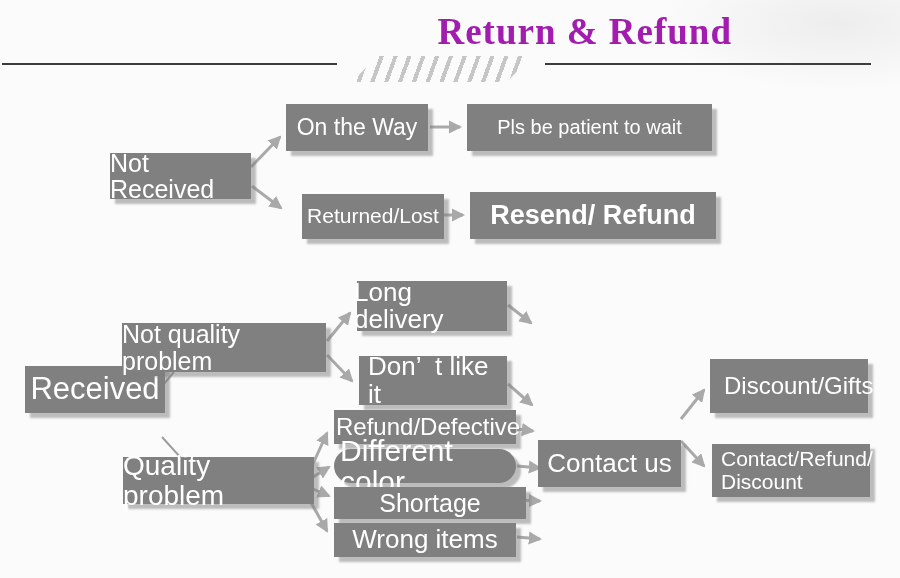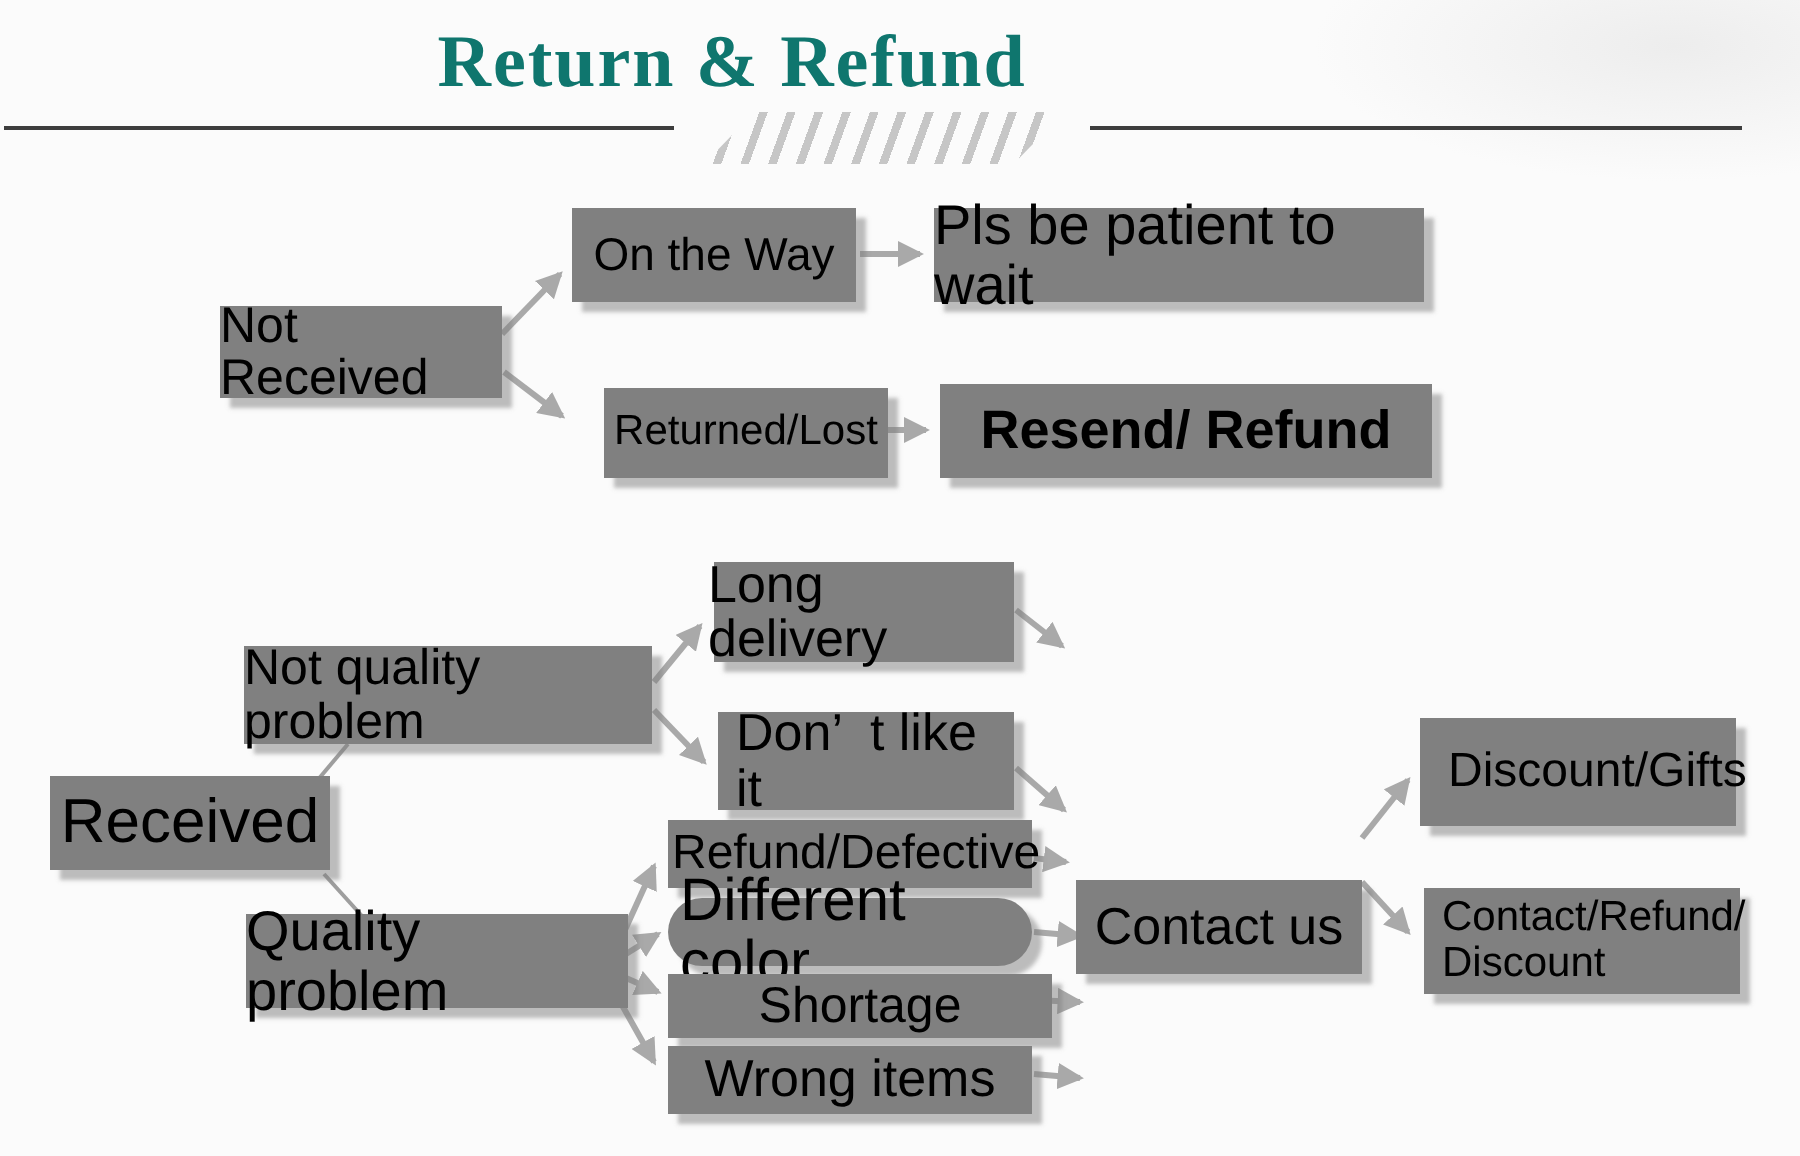--- a/index.html
+++ b/index.html
@@ -5,50 +5,50 @@
   html,body{margin:0;padding:0;}
   body{
     width:900px;height:578px;position:relative;overflow:hidden;
     background:
       radial-gradient(240px 90px at 93% 4%, #ededed 0%, rgba(237,237,237,0) 75%),
       #fbfbfb;
     font-family:"Liberation Sans", sans-serif;
   }
   
   .title{
-    position:absolute;left:0;top:10px;width:732px;text-align:center;
+    position:absolute;left:0;top:10px;width:732px;text-align:right;
     font-family:"Liberation Serif", serif;font-weight:bold;
-    font-size:37px;color:#0f766e;letter-spacing:1px;
+    font-size:37px;color:#a21caf;letter-spacing:1px;
   }
   .rule{position:absolute;top:63px;height:2px;background:#3d3d3d;}
   .rule-left{left:2px;width:335px;}
   .rule-right{left:545px;width:326px;}
   .hatch{
     position:absolute;left:352px;top:56px;width:180px;height:26px;
     background:repeating-linear-gradient(110deg,#c6c6c6 0 4px,rgba(0,0,0,0) 4px 13px);
     clip-path:polygon(14% 0,100% 0,86% 100%,0 100%);
   }
   
   svg.edges{position:absolute;left:0;top:0;width:900px;height:578px;}
   svg.edges line{stroke:#a9a9a9;stroke-width:3;}
   svg.edges line.thin{stroke:#9e9e9e;stroke-width:2;}
   
   .node{
-    position:absolute;background:#808080;color:#000000;
+    position:absolute;background:#808080;color:#ffffff;
     display:flex;align-items:center;justify-content:center;
     box-shadow:5px 5px 2px rgba(125,125,125,0.5);
     line-height:1.05;box-sizing:border-box;
   }
   .node.left{justify-content:flex-start;text-align:left;}
   .n-not-received   {left:110px;top:153px;width:141px;height:46px;font-size:25px;}
   .n-on-the-way     {left:286px;top:104px;width:142px;height:47px;font-size:23px;}
-  .n-pls-wait       {left:467px;top:104px;width:245px;height:47px;font-size:28px;}
+  .n-pls-wait       {left:467px;top:104px;width:245px;height:47px;font-size:20px;}
   .n-returned-lost  {left:302px;top:194px;width:142px;height:45px;font-size:21px;}
   .n-resend-refund  {left:470px;top:192px;width:246px;height:47px;font-size:27px;font-weight:600;}
-  .n-received       {left:25px; top:388px;width:140px;height:47px;font-size:31px;}
+  .n-received       {left:25px; top:366px;width:140px;height:47px;font-size:31px;}
   .n-not-quality    {left:122px;top:323px;width:204px;height:49px;font-size:25px;}
   .n-quality        {left:123px;top:457px;width:191px;height:47px;font-size:28px;justify-content:center;}
   .n-long-delivery  {left:357px;top:281px;width:150px;height:50px;font-size:26px;padding-left:0;}
   .n-long-delivery span{margin-left:-3px;}
   .n-dont-like      {left:359px;top:356px;width:148px;height:49px;font-size:26px;padding-left:9px;white-space:pre-wrap;}
   .n-broken         {left:334px;top:410px;width:182px;height:34px;font-size:24px;padding-left:2px;}
   .n-diff-color     {left:334px;top:449px;width:182px;height:34px;font-size:30px;padding-left:6px;border-radius:17px;}
   .n-shortage       {left:334px;top:487px;width:192px;height:32px;font-size:25px;}
   .n-wrong-items    {left:334px;top:523px;width:182px;height:34px;font-size:26px;}
   .n-contact-us     {left:538px;top:409px;width:143px;height:47px;font-size:26px;margin-top:31px;}

